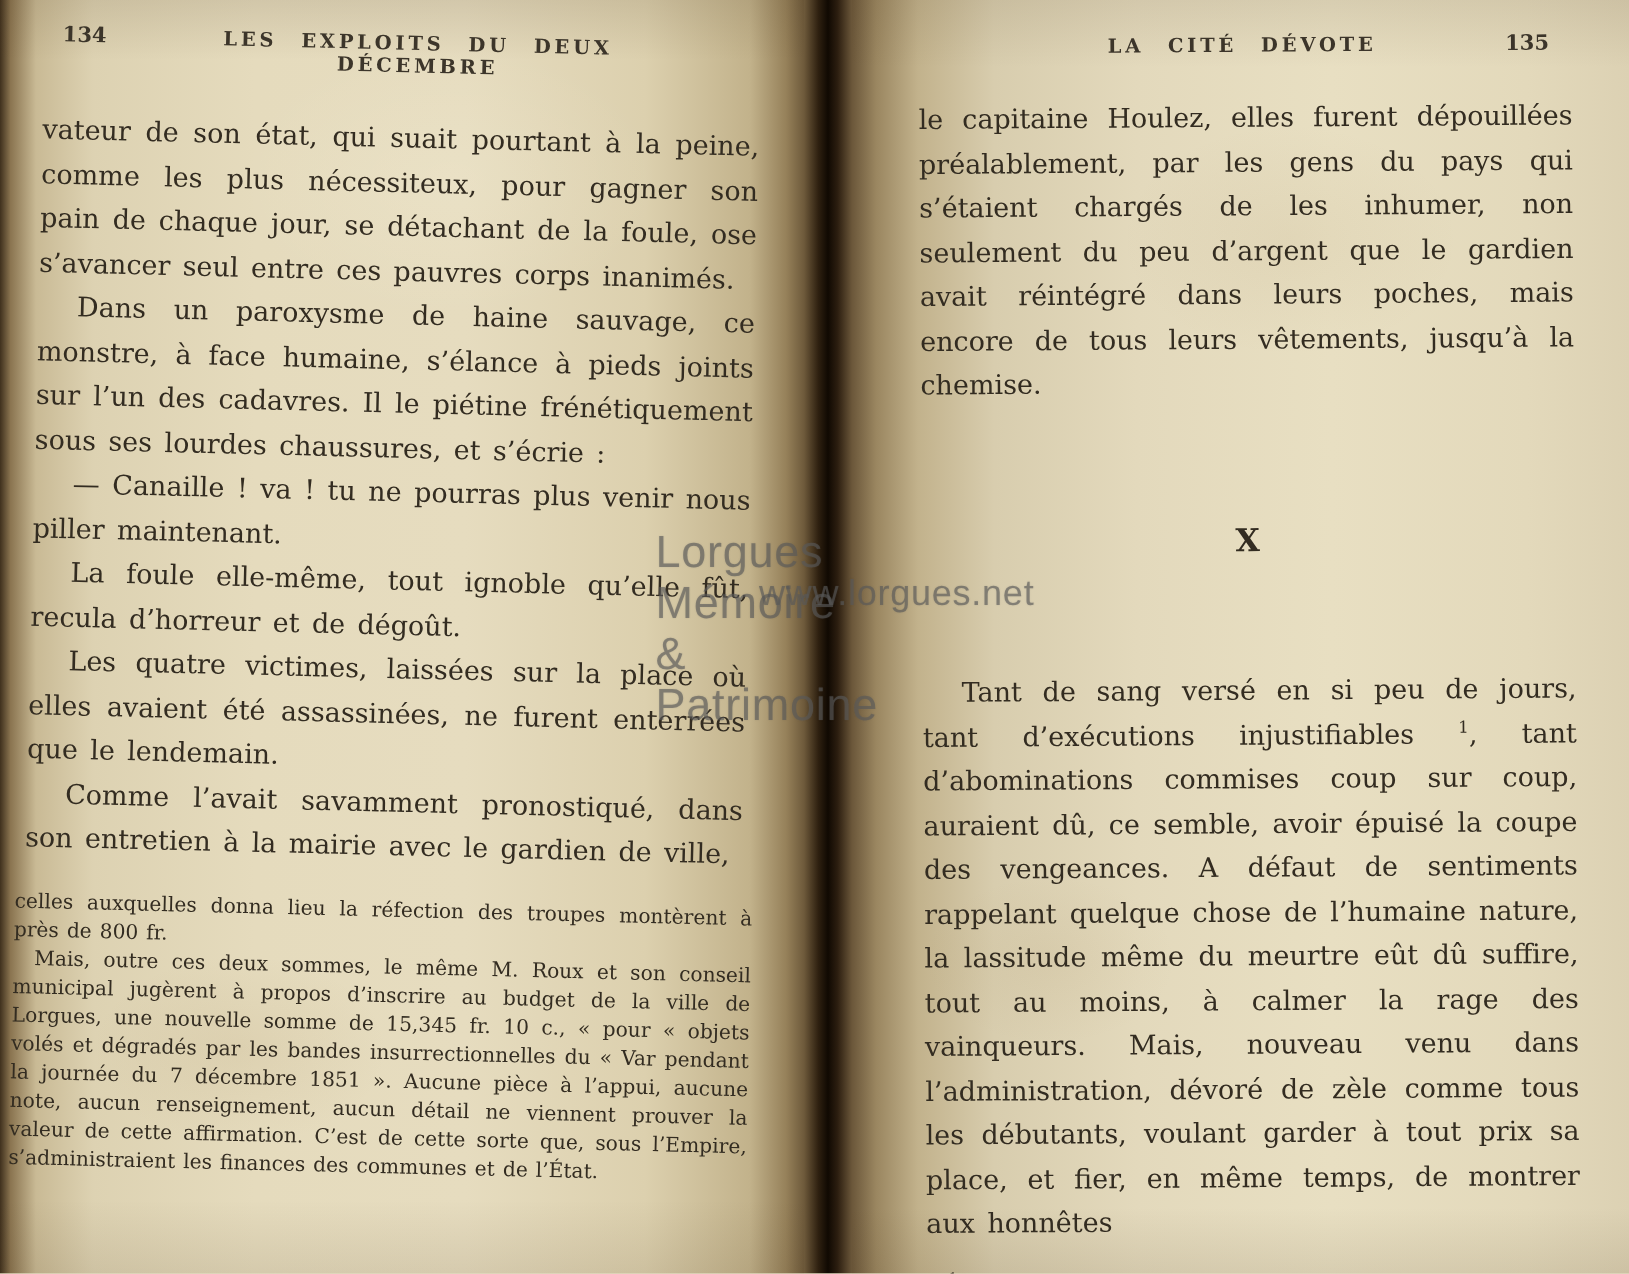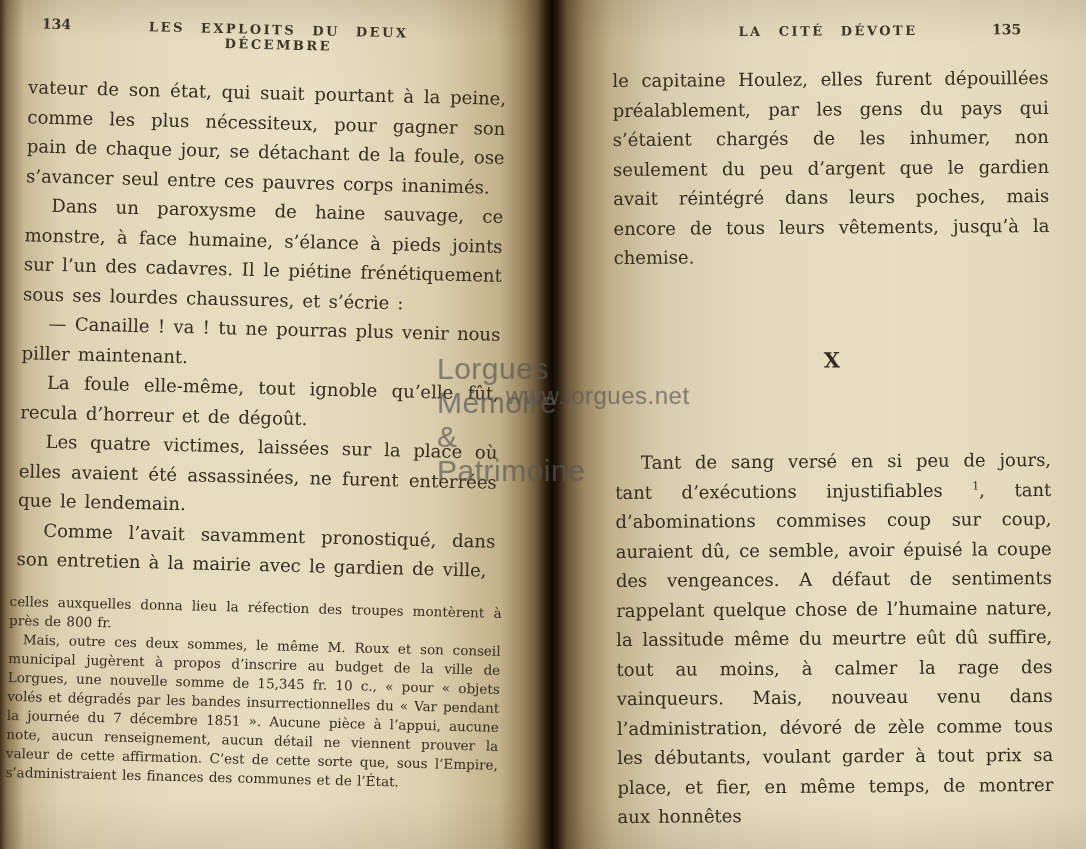--- a/index.html
+++ b/index.html
@@ -47,21 +47,21 @@
 
   .running-header { display: flex; align-items: baseline; }
   .running-title {
     flex: 1; text-align: center;
     font-size: 13px; font-weight: 700;
     letter-spacing: 2.5px; word-spacing: 9px;
     color: #3c352a;
   }
   .page-num { font-size: 14px; font-weight: 700; color: #3c352a; }
   .page-num.left-num  { width: 60px; text-align: left; padding-left: 12px; }
-  .page-num.right-num { width: 52px; text-align: left; padding-right: 4px; }
+  .page-num.right-num { width: 52px; text-align: center; padding-right: 4px; }
   .header-spacer { width: 52px; }
 
   .body-text { margin-top: 26px; font-size: 18px; line-height: 29.5px; text-align: justify; word-spacing: 2.5px; }
   .body-text p { margin: 0; }
   .body-text p.indent { text-indent: 26px; }
 
   .chapter-heading {
     text-align: center; font-size: 21px; font-weight: 700;
     margin: 74px 0 72px 0; letter-spacing: 1px;
   }

